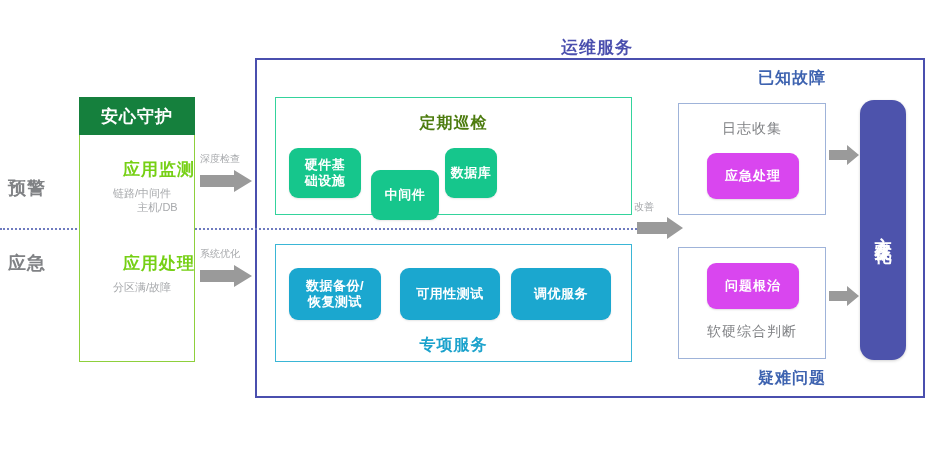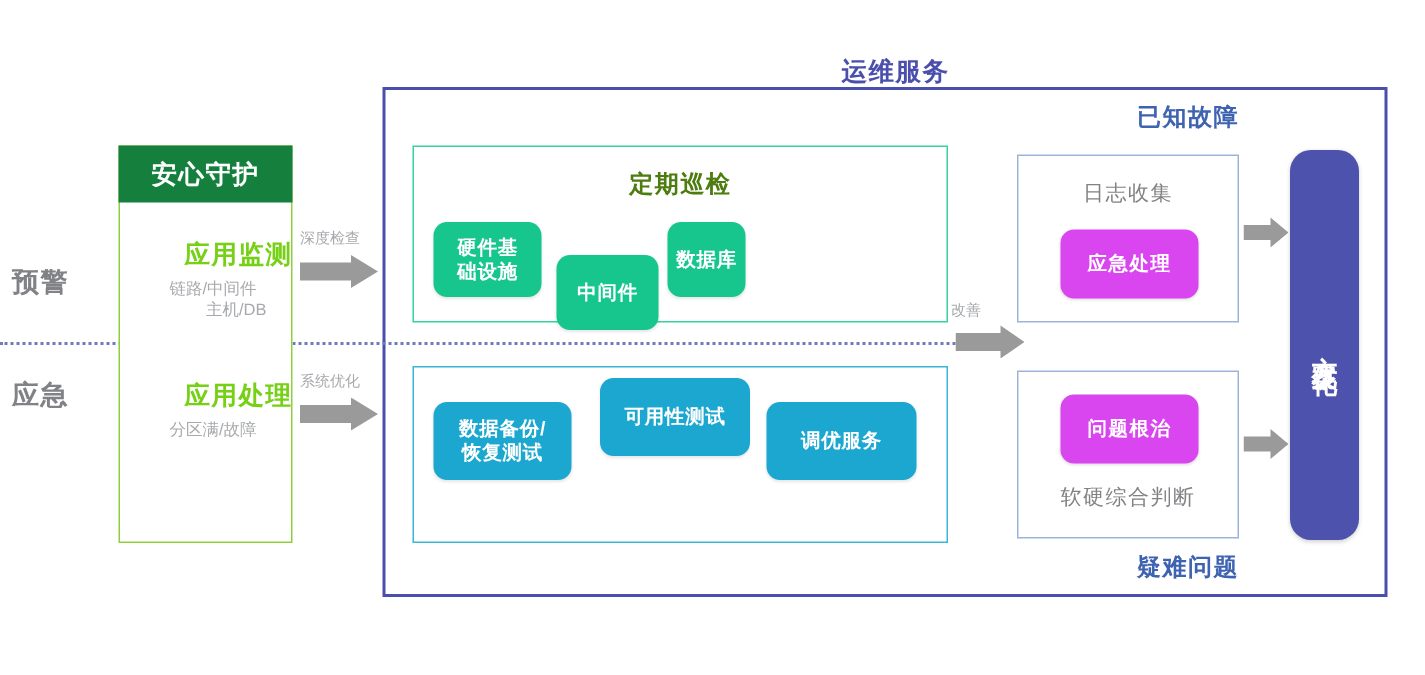--- a/index.html
+++ b/index.html
@@ -173,28 +173,29 @@
   <div class="pill-green" style="left:289px;top:148px;width:72px;height:50px;">
     <div>
       <div>硬件基</div>
       <div>础设施</div>
     </div>
   </div>
   <div class="pill-green" style="left:371px;top:136px;width:68px;height:50px;margin-top:34px;">中间件</div>
   <div class="pill-green" style="left:445px;top:148px;width:52px;height:50px;">数据库</div>
 
   <div class="bluepanel"></div>
+  <div class="bluepanel-title">专项服务</div>
 
   <div class="pill-blue" style="left:289px;top:268px;width:92px;height:52px;">
     <div>
       <div>数据备份/</div>
       <div>恢复测试</div>
     </div>
   </div>
-  <div class="pill-blue" style="left:400px;top:252px;width:100px;height:52px;">可用性测试</div>
+  <div class="pill-blue" style="left:400px;top:268px;width:100px;height:52px;">可用性测试</div>
   <div class="pill-blue" style="left:511px;top:268px;width:100px;height:52px;">调优服务</div>
 
   <div class="arrow" style="left:637px;top:217px;">
     <svg width="46" height="22" viewBox="0 0 46 22">
       <polygon points="0,5 30,5 30,0 46,11 30,22 30,17 0,17" fill="#9a9a9a"></polygon>
     </svg>
   </div>
   <div class="arrow-label" style="left:634px;top:200px;">改善</div>
 
   <div class="rbox-cap" style="left:678px;top:68px;">已知故障</div>

